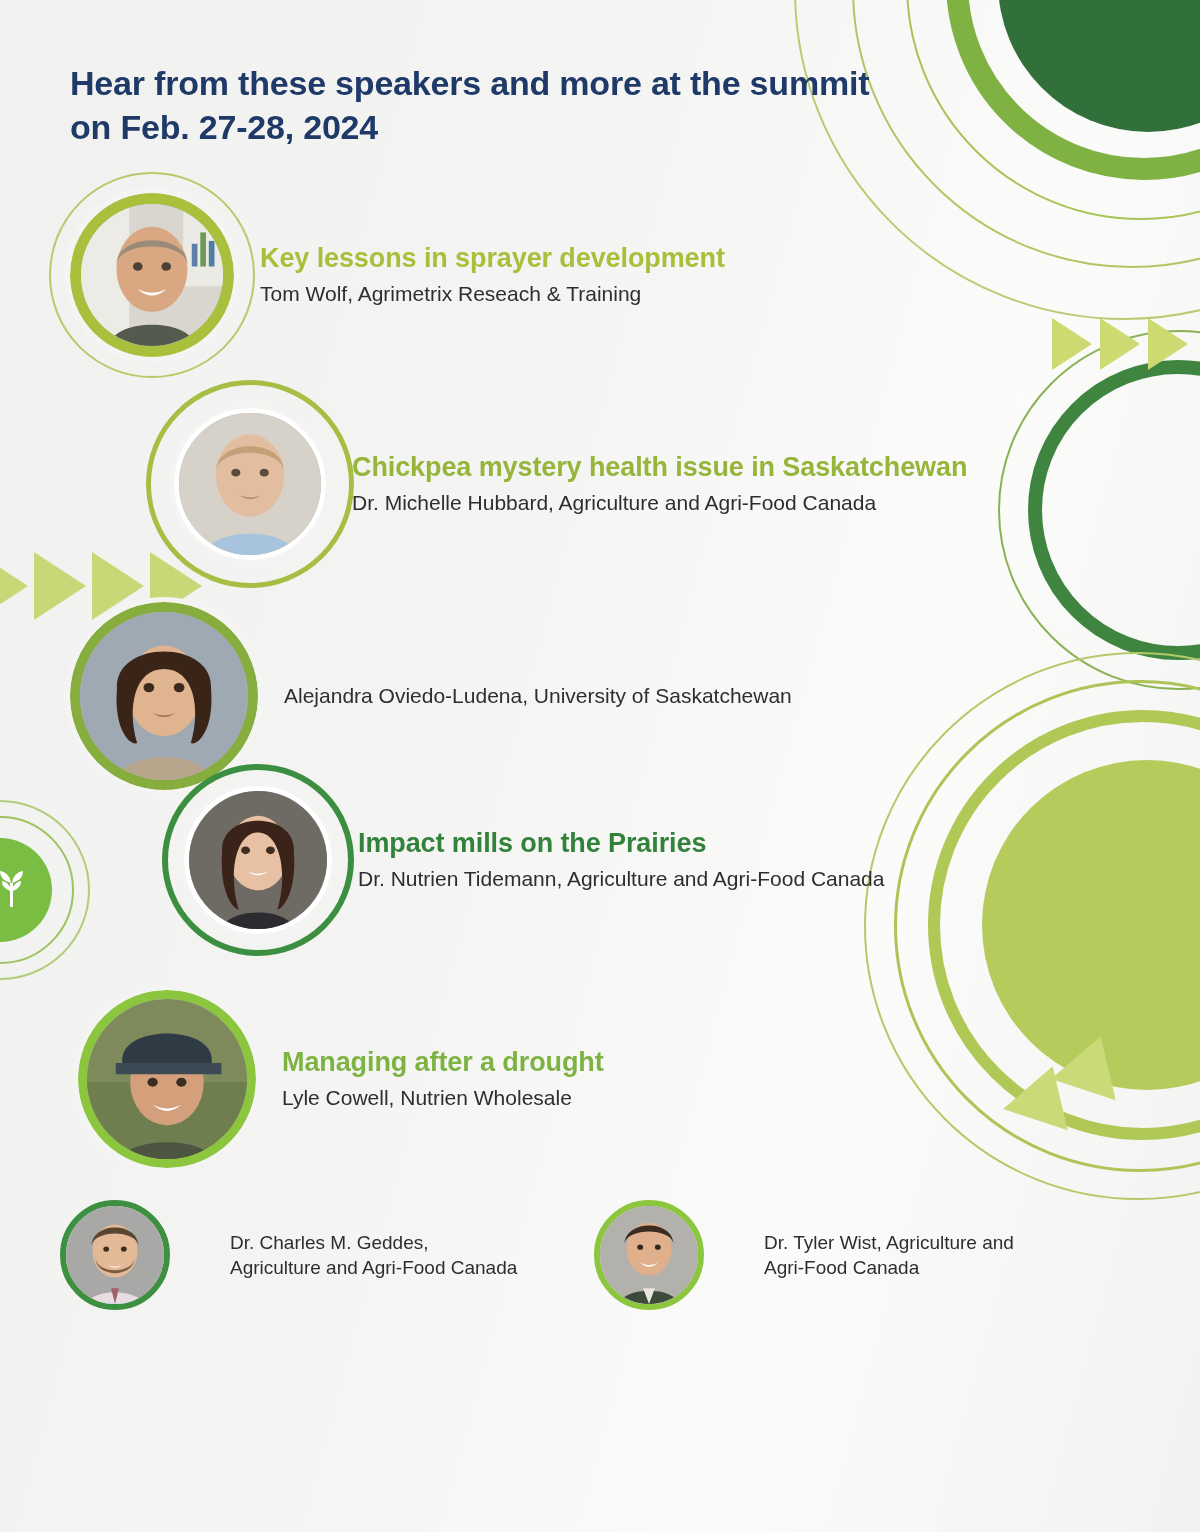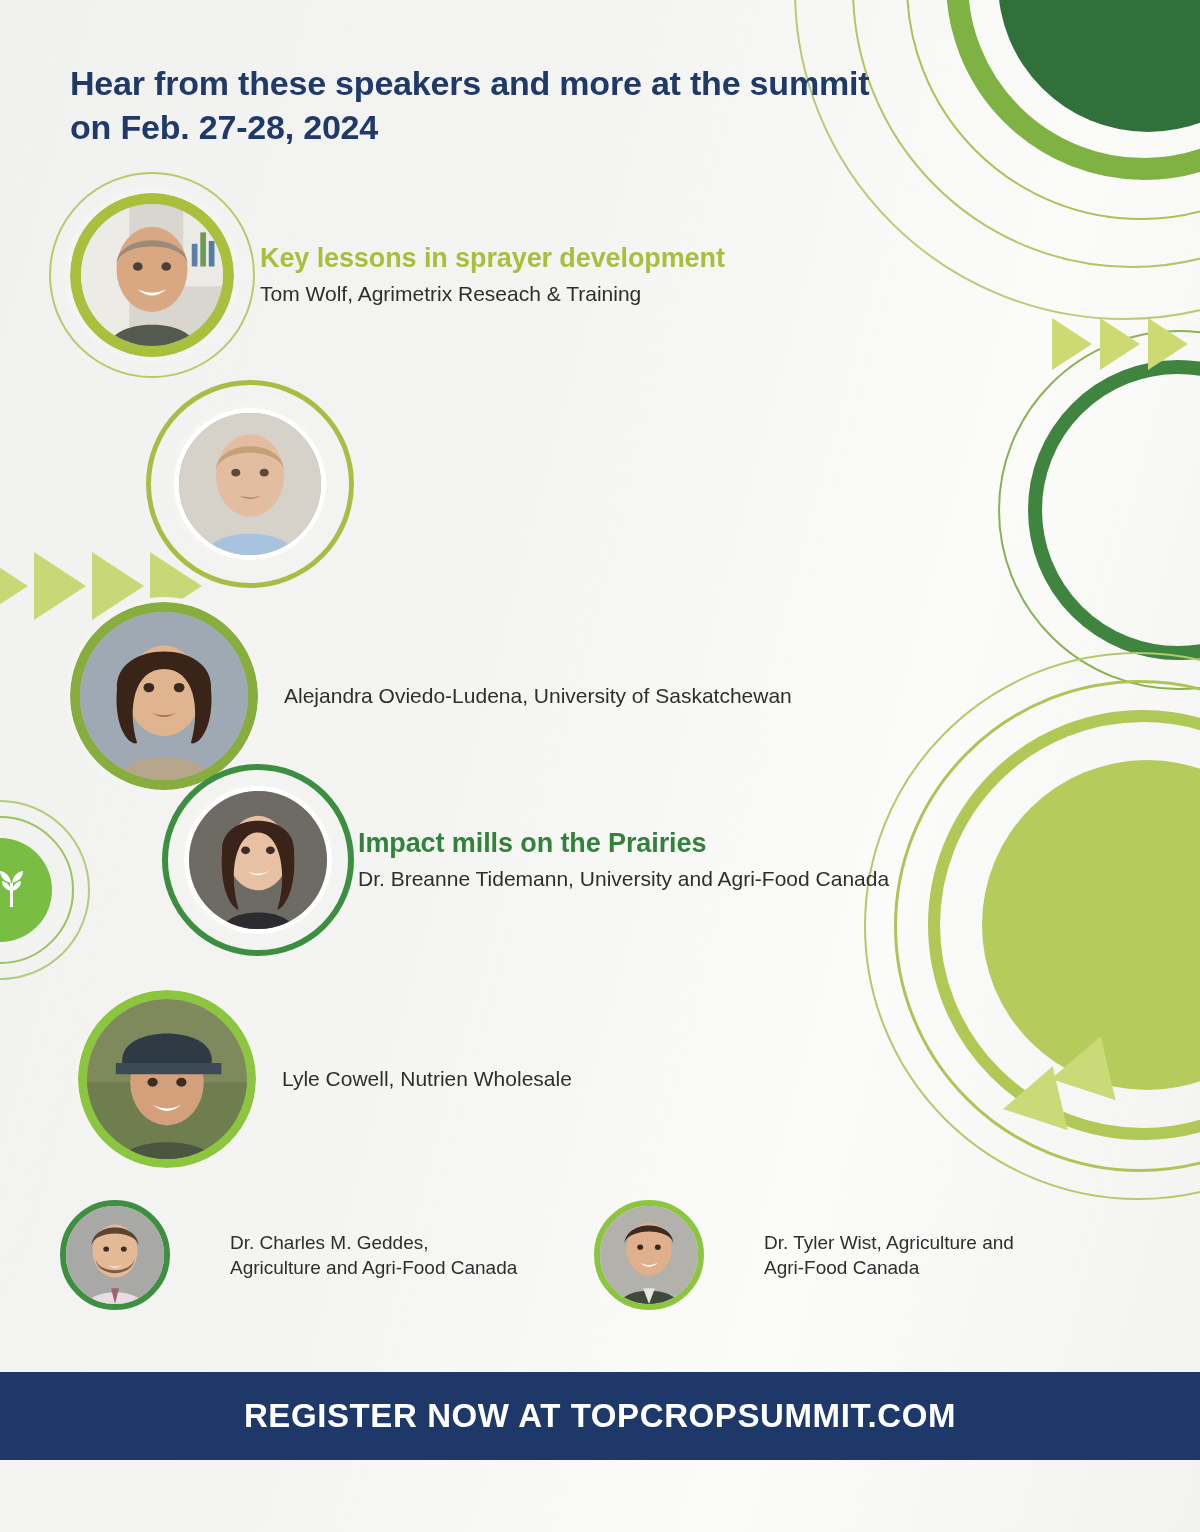--- a/index.html
+++ b/index.html
@@ -333,20 +333,24 @@
             <rect width="100" height="100" fill="#d6d2c9"></rect>
             <ellipse cx="50" cy="44" rx="24" ry="29" fill="#e3bda0"></ellipse>
             <path d="M26 40 C28 18 72 18 74 40 C70 24 30 24 26 40 Z" fill="#c3a178"></path>
             <ellipse cx="40" cy="42" rx="3.2" ry="2.8" fill="#5a4a3a"></ellipse>
             <ellipse cx="60" cy="42" rx="3.2" ry="2.8" fill="#5a4a3a"></ellipse>
             <path d="M42 58 Q50 63 58 58 Q50 61 42 58 Z" fill="#b07f6a"></path>
             <path d="M18 100 C22 80 78 80 82 100 Z" fill="#a7c3dd"></path>
           </svg>
         </div>
       </div>
+      <div class="txt">
+        <div class="title" style="color:#96b53a;">Chickpea mystery health issue in Saskatchewan</div>
+        <div class="subtitle">Dr. Michelle Hubbard, Agriculture and Agri-Food Canada</div>
+      </div>
     </div>
 
     <div class="speaker" style="left:70px; top:602px;">
       <div class="avatar-wrap">
         <div class="avatar" style="width:188px;height:188px;border:10px solid #86ad3e;outline:5px solid #f4f4f2;">
           <svg viewBox="0 0 100 100" aria-hidden="true">
             <rect width="100" height="100" fill="#9fa9b3"></rect>
             <ellipse cx="50" cy="47" rx="22" ry="27" fill="#e0b48e"></ellipse>
             <path d="M22 46 C20 16 80 16 78 46 C80 70 70 80 66 78 C72 58 68 34 50 34 C32 34 28 58 34 78 C30 80 20 70 22 46 Z" fill="#3a2418"></path>
             <ellipse cx="41" cy="45" rx="3.2" ry="2.8" fill="#3b2a1d"></ellipse>
@@ -371,41 +375,42 @@
             <path d="M24 44 C22 14 78 14 76 44 C78 70 70 84 64 86 C72 60 66 30 50 30 C34 30 28 60 36 86 C30 84 22 70 24 44 Z" fill="#3a241a"></path>
             <ellipse cx="41" cy="43" rx="3.2" ry="2.8" fill="#3e2d20"></ellipse>
             <ellipse cx="59" cy="43" rx="3.2" ry="2.8" fill="#3e2d20"></ellipse>
             <path d="M42 58 Q50 64 58 58 Q50 62 42 58 Z" fill="#ffffff"></path>
             <path d="M24 100 C28 84 72 84 76 100 Z" fill="#2c2c30"></path>
           </svg>
         </div>
       </div>
       <div class="txt">
         <div class="title" style="color:#33823b;">Impact mills on the Prairies</div>
-        <div class="subtitle">Dr. Breanne Tidemann, University and Agri-Food Canada</div>
+        <div class="subtitle">Dr. Nutrien Tidemann, Agriculture and Agri-Food Canada</div>
       </div>
     </div>
 
     <div class="speaker" style="left:78px; top:990px;">
       <div class="avatar-wrap">
         <div class="avatar" style="width:178px;height:178px;border:9px solid #8cc63f;outline:5px solid #f4f4f2;">
           <svg viewBox="0 0 100 100" aria-hidden="true">
             <rect width="100" height="100" fill="#7e8a5c"></rect>
             <rect x="0" y="52" width="100" height="48" fill="#6f7e4e"></rect>
             <ellipse cx="50" cy="52" rx="23" ry="27" fill="#d4a07c"></ellipse>
             <path d="M22 38 C22 16 78 16 78 38 L78 42 L22 42 Z" fill="#2f3b44"></path>
             <path d="M18 40 L84 40 L84 47 L18 47 Z" fill="#3b4a55"></path>
             <ellipse cx="41" cy="52" rx="3.2" ry="2.8" fill="#3b2d22"></ellipse>
             <ellipse cx="59" cy="52" rx="3.2" ry="2.8" fill="#3b2d22"></ellipse>
             <path d="M41 66 Q50 74 59 66 Q50 71 41 66 Z" fill="#ffffff"></path>
             <path d="M22 100 C26 86 74 86 78 100 Z" fill="#4b5540"></path>
           </svg>
         </div>
       </div>
       <div class="txt">
+        <div class="title" style="color:#7cb342;">Managing after a drought</div>
         <div class="subtitle">Lyle Cowell, Nutrien Wholesale</div>
       </div>
     </div>
 
     <div class="mini" style="left:66px; top:1206px;">
       <div class="avatar-wrap">
         <div class="mini-ring"></div>
         <div class="avatar">
           <svg viewBox="0 0 100 100" aria-hidden="true">
             <rect width="100" height="100" fill="#a8a8a6"></rect>
@@ -443,17 +448,14 @@
         </div>
       </div>
       <div class="mtxt">
         <div>Dr. Tyler Wist, Agriculture and</div>
         <div>Agri-Food Canada</div>
       </div>
     </div>
 
   </div>
 
-  <div class="footer">
-    <div class="footer-text">REGISTER NOW AT TOPCROPSUMMIT.COM</div>
-  </div>
 
 </div>
 
 </body></html>

